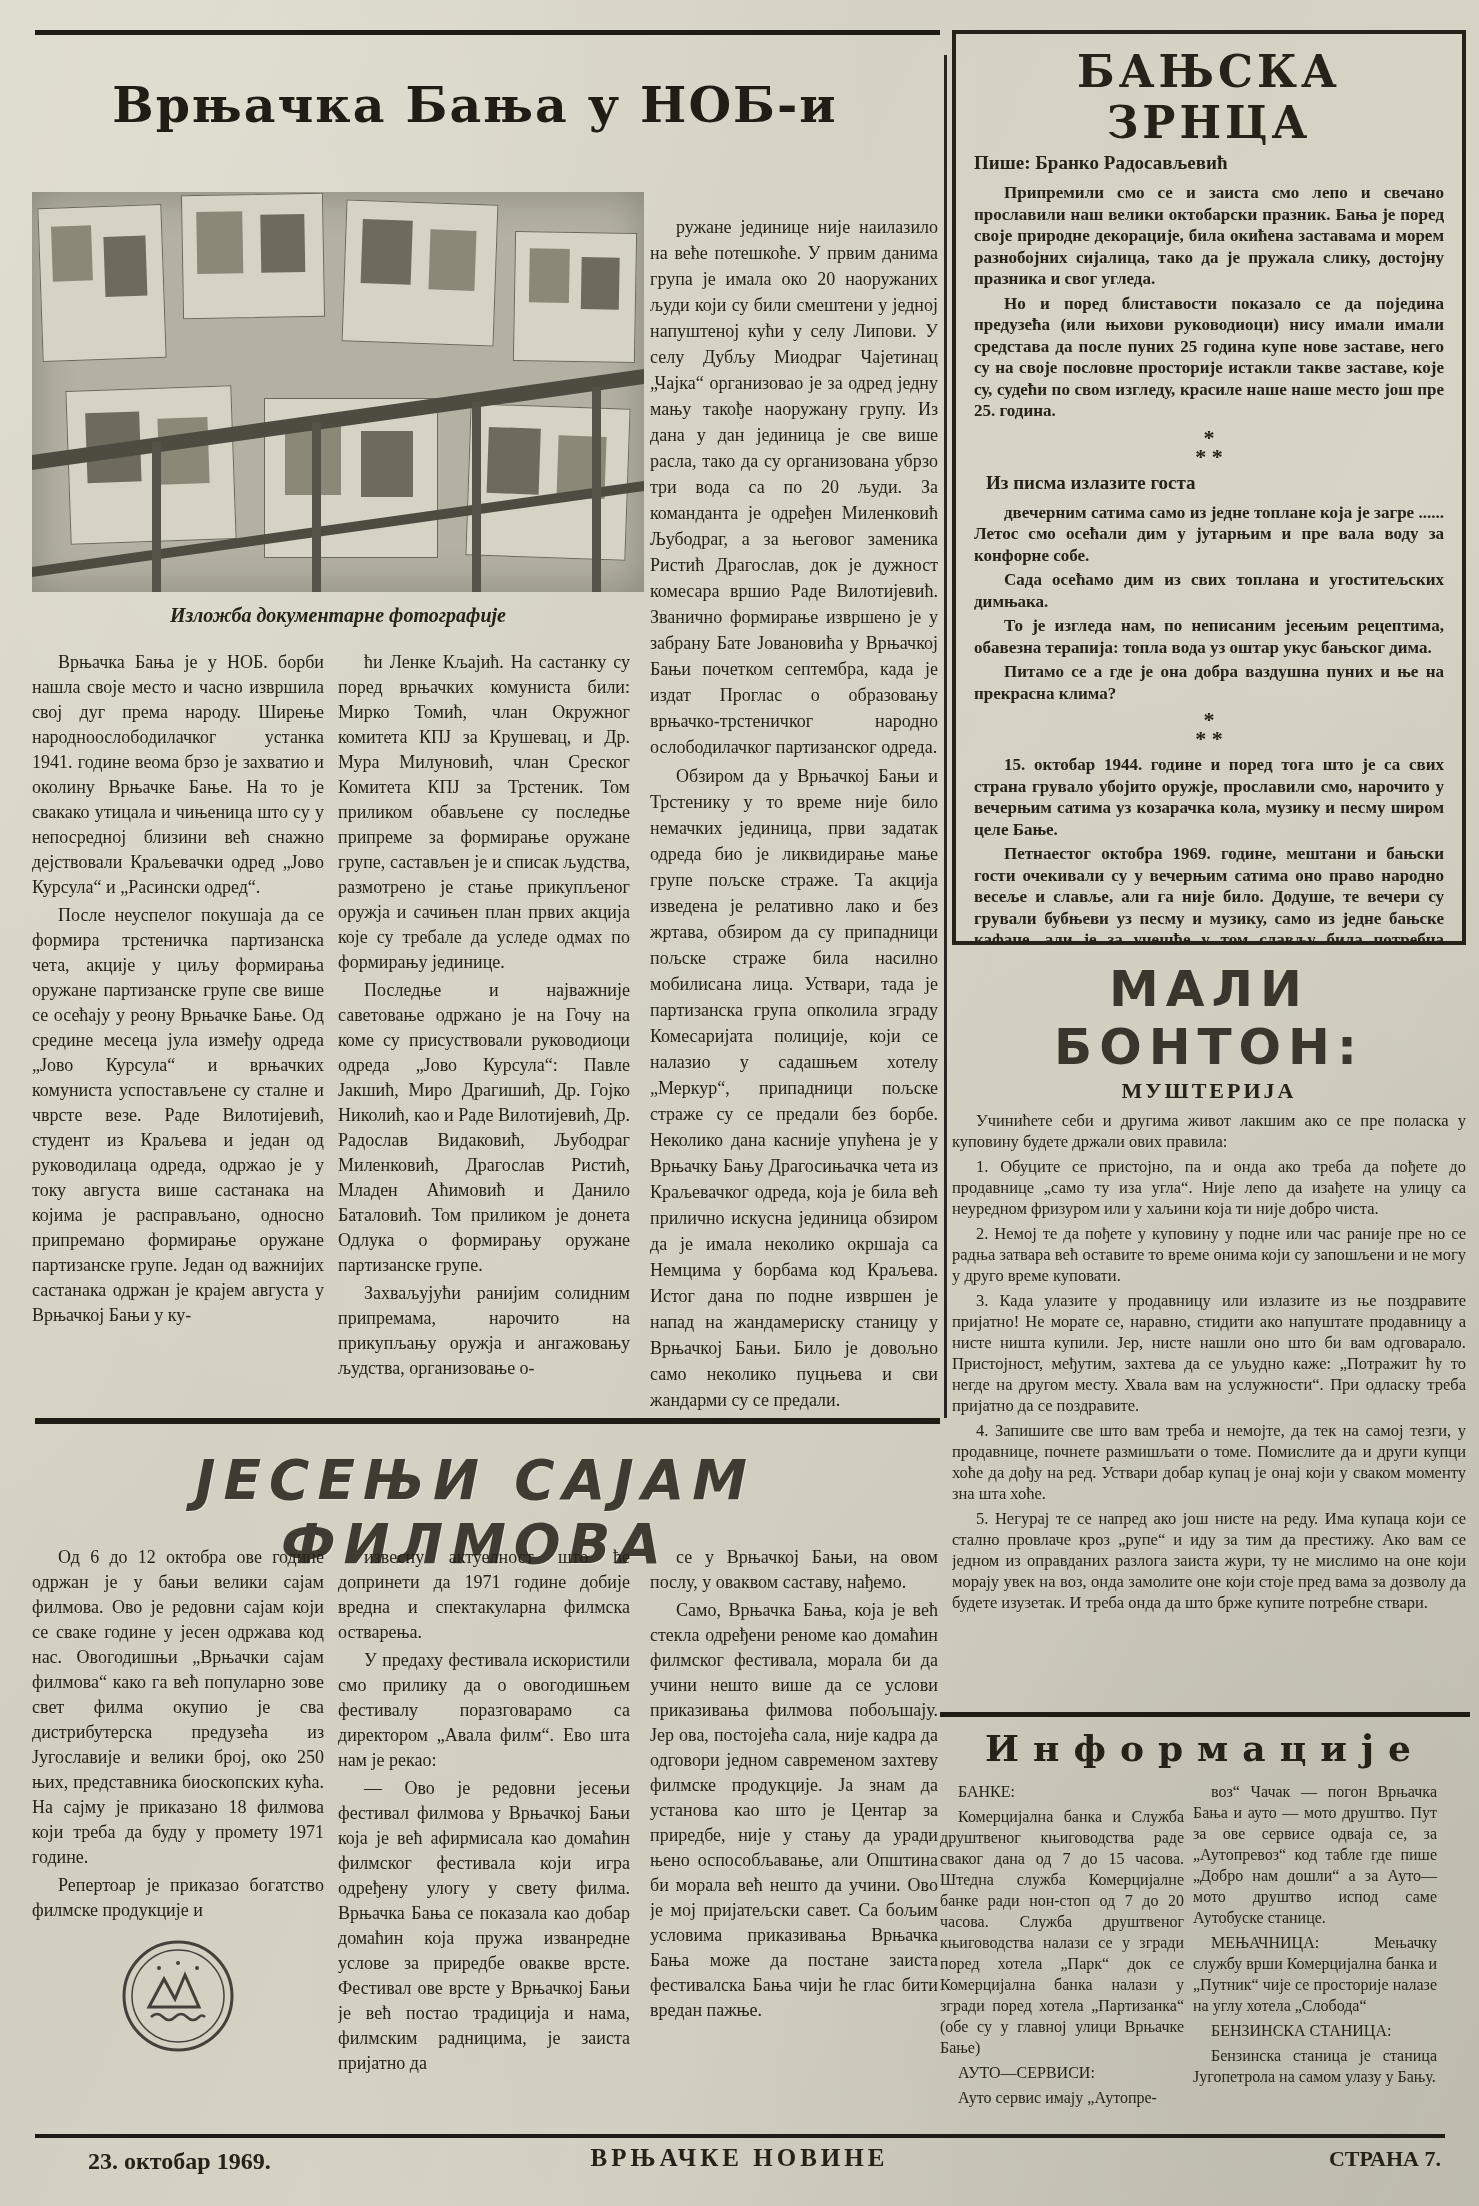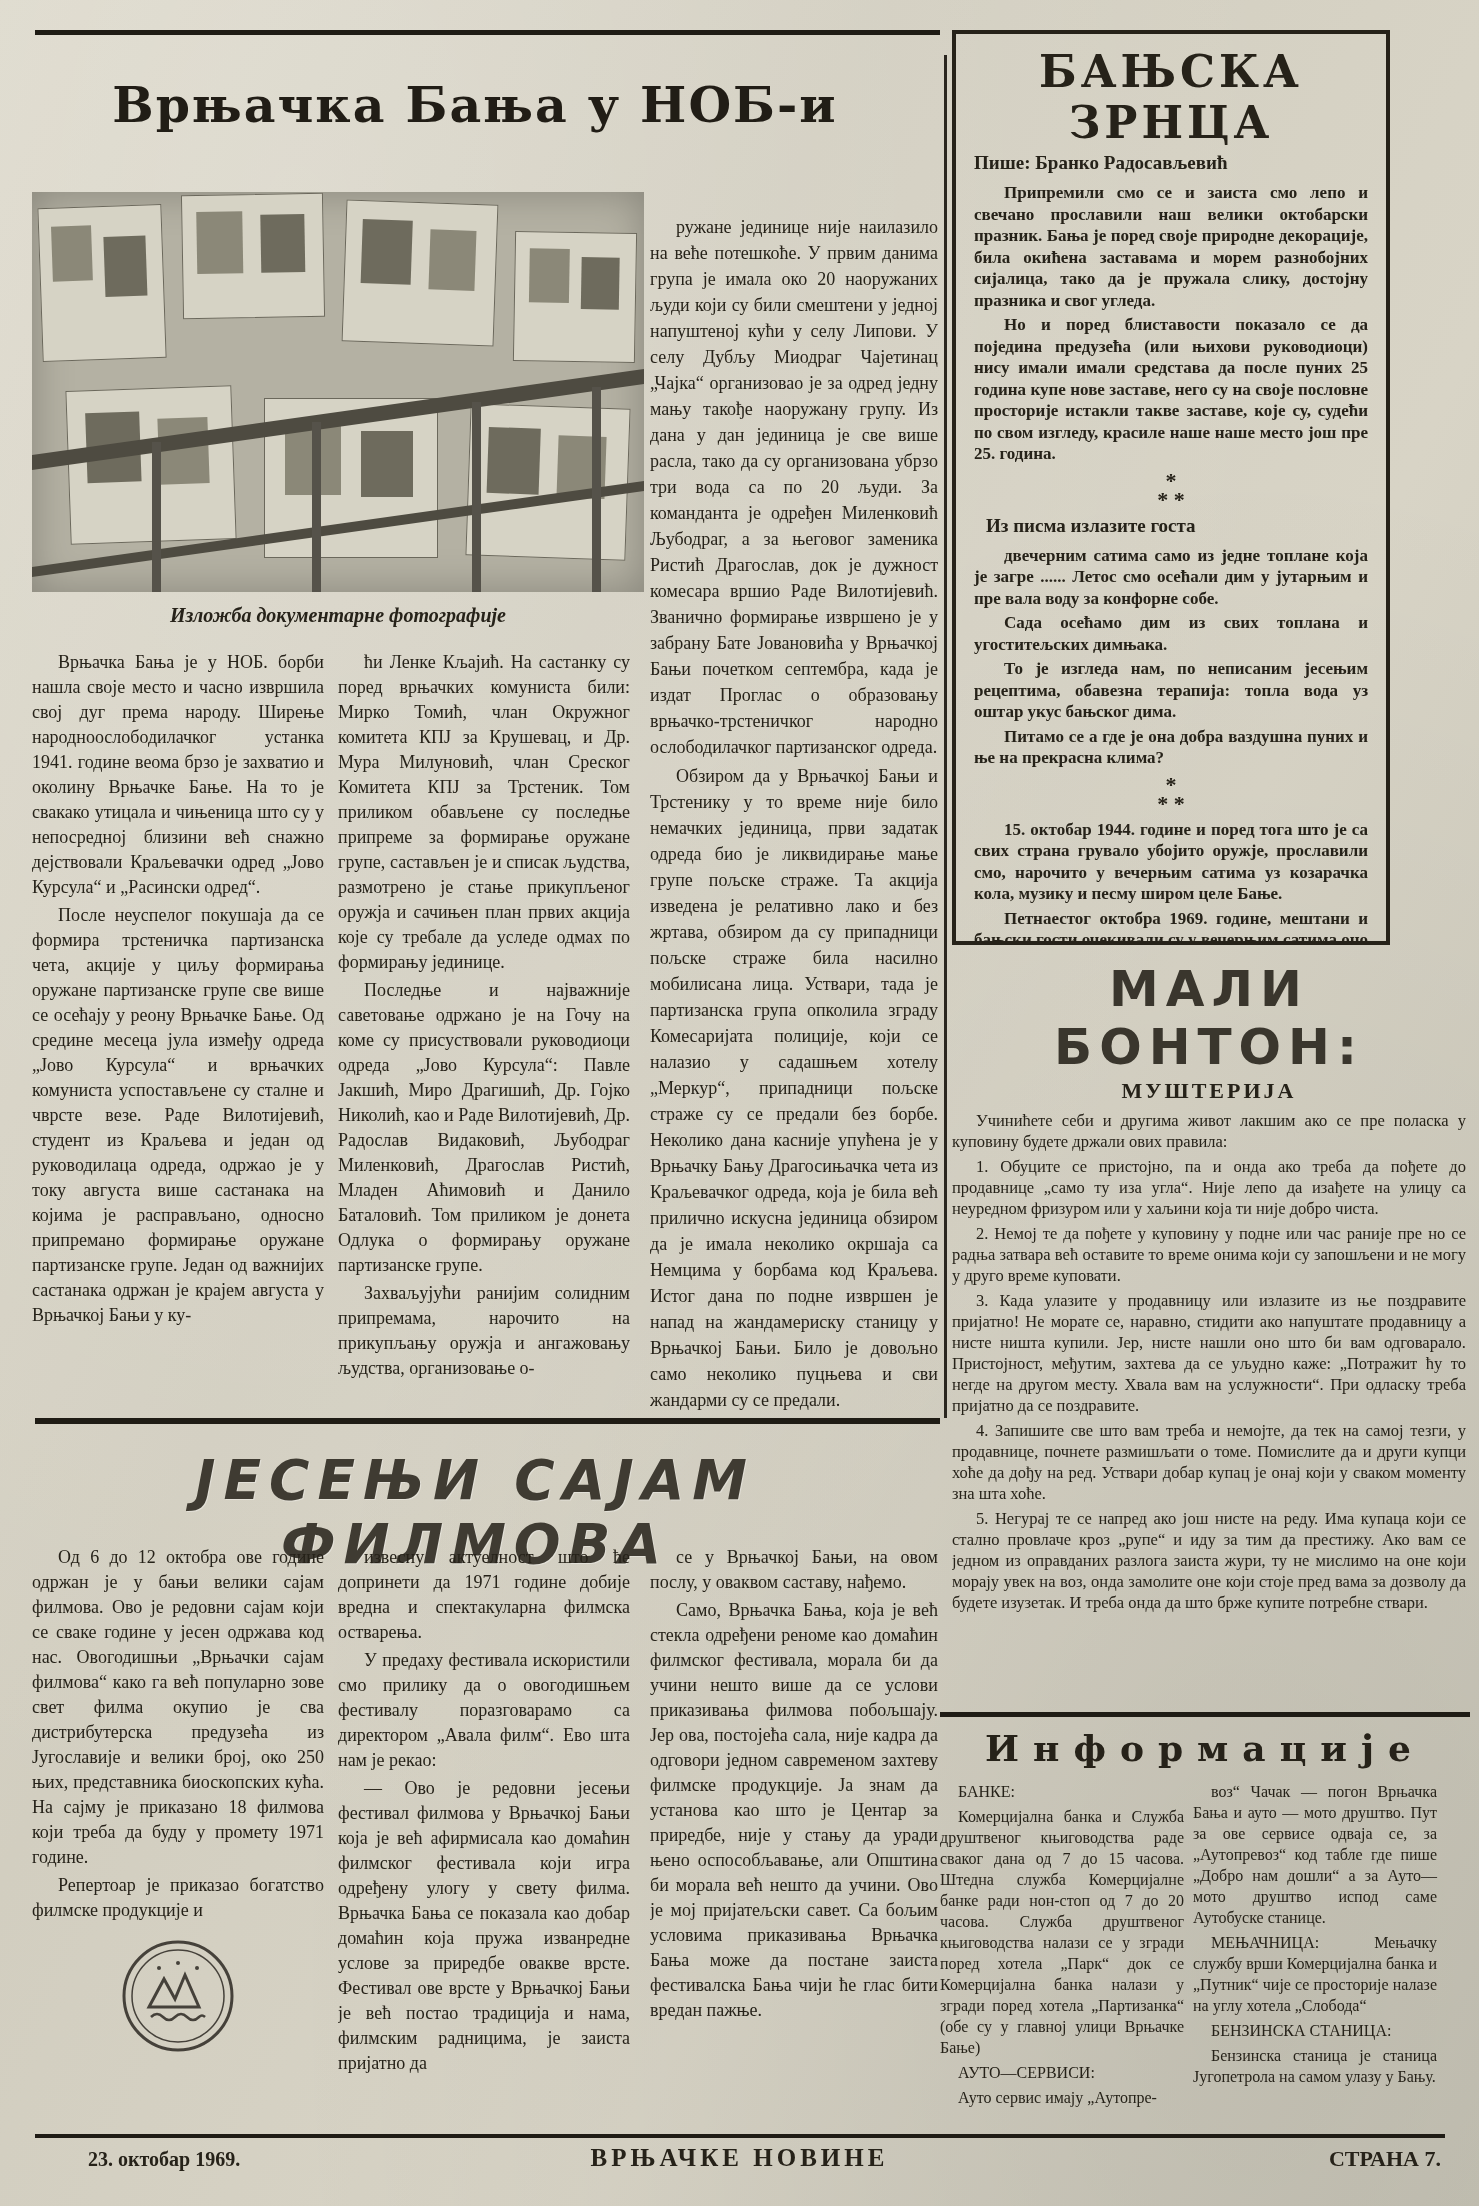--- a/index.html
+++ b/index.html
@@ -24,21 +24,21 @@
   .post{position:absolute;background:#55524a;}
   .photo-caption{position:absolute;left:32px;top:604px;width:612px;text-align:center;
     font-weight:bold;font-style:italic;font-size:20px;}
   
   .col{position:absolute;text-align:justify;font-size:18px;line-height:25px;}
   .col p{margin:0 0 3px 0;text-indent:26px;}
   .nob-c1{left:32px;top:650px;width:292px;max-height:770px;overflow:hidden;}
   .nob-c2{left:338px;top:650px;width:292px;max-height:770px;overflow:hidden;}
   .nob-c3{left:650px;top:214px;width:288px;max-height:1205px;overflow:hidden;line-height:26px;}
   
-  .zrnca{position:absolute;left:952px;top:30px;width:438px;height:915px;box-sizing:border-box;
+  .zrnca{position:absolute;left:952px;top:30px;width:514px;height:915px;box-sizing:border-box;
     border:4px solid #262219;padding:10px 18px;overflow:hidden;}
   .zrnca-title{text-align:center;font-family:"DejaVu Serif",serif;font-weight:bold;
     font-size:44px;letter-spacing:4px;margin:2px 0 4px 0;}
   .zrnca-byline{font-weight:bold;font-size:19px;margin-bottom:8px;}
   .zrnca-body{font-weight:bold;font-size:17px;line-height:21.5px;text-align:justify;}
   .zrnca-body p{margin:0 0 3px 0;text-indent:30px;}
   .stars{text-align:center;font-size:22px;font-weight:bold;line-height:19px;margin:6px 0;}
   .letter-title{font-weight:bold;font-size:19px;margin:4px 0 8px 12px;}
   
   .bonton{position:absolute;left:952px;top:960px;width:514px;max-height:745px;overflow:hidden;}
@@ -56,21 +56,21 @@
   .fair-c3{left:650px;top:1545px;width:288px;max-height:580px;overflow:hidden;}
   .logo-wrap{text-align:center;margin-top:14px;}
   
   .info{position:absolute;left:940px;top:1712px;width:530px;}
   .info-title{text-align:center;font-family:"DejaVu Serif",serif;font-weight:bold;
     font-size:36px;letter-spacing:14px;margin:10px 0 12px 0;}
   .info-cols{display:flex;gap:9px;}
   .info-col{width:244px;font-size:16px;line-height:21px;text-align:justify;}
   .info-col p{margin:0 0 4px 0;text-indent:18px;}
   
-  .footer-date{position:absolute;left:88px;top:2148px;font-weight:bold;font-size:20px;}
+  .footer-date{position:absolute;left:88px;top:2148px;font-weight:bold;font-size:24px;}
   .footer-masthead{position:absolute;left:0;top:2144px;width:1479px;text-align:center;
     font-weight:bold;font-size:25px;letter-spacing:4px;}
   .footer-page{position:absolute;right:38px;top:2146px;font-weight:bold;font-size:22px;margin-left:28px;}
 </style>
 </head>
 <body>
 
 <div class="page">
 
   <div class="rule-h" style="left:35px;top:30px;width:905px;height:5px;"></div>

